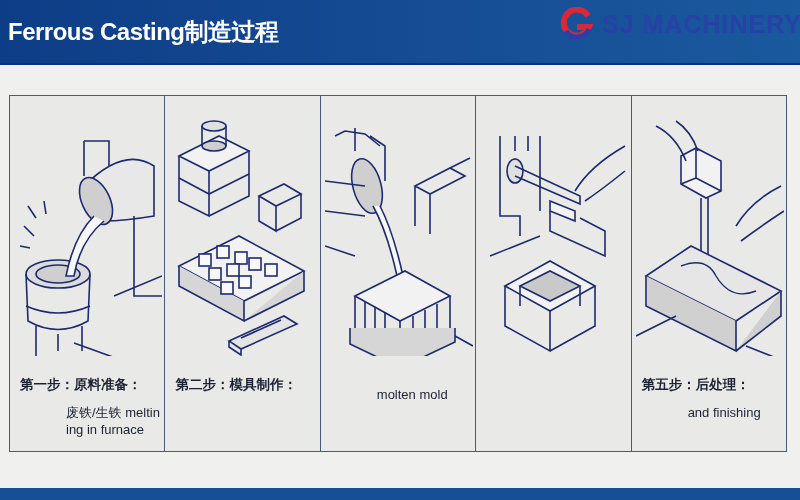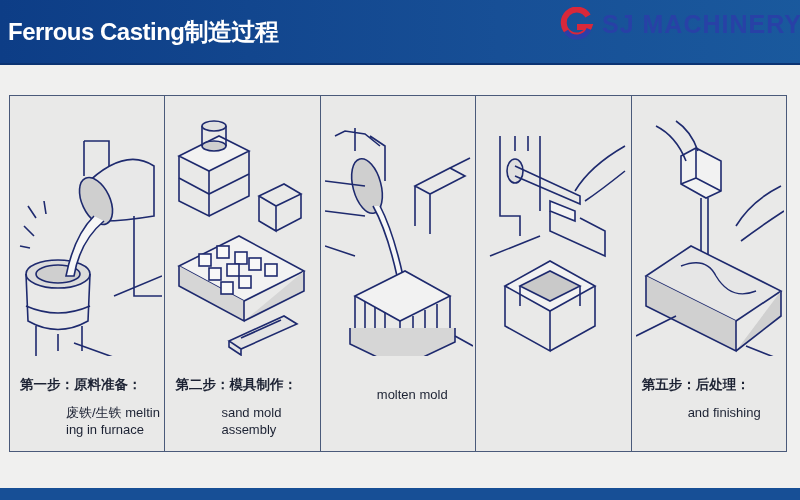--- a/index.html
+++ b/index.html
@@ -80,24 +80,20 @@
           <rect x="80" y="152" width="12" height="12"></rect>
         <rect x="96" y="158" width="12" height="12"></rect>
           <rect x="70" y="170" width="12" height="12"></rect>
           <rect x="52" y="176" width="12" height="12"></rect>
       </g>
       <path d="M60 235 L115 210 L128 218 L72 243 Z M60 235 L60 241 L72 249 L72 243" fill="#e4e4e4"></path>
       <path d="M72 232 L112 214"></path>
     </svg>
     <div class="caption">
       <div class="step-head"><span>第二步：</span><span>模具制作：</span></div>
-      <div class="step-desc">
-          <div>sand mold</div>
-          <div>assembly</div>
-        </div>
     </div>
   </div>
 
   <div class="panel">
     <svg class="illus" viewBox="0 0 148 250" fill="none" stroke="#1e2a6e" stroke-width="1.6">
       <path d="M10 30 L20 25 L40 28 L55 40 M30 22 L30 45 M45 30 L60 40 L60 75"></path>
       <ellipse cx="42" cy="80" rx="14" ry="28" transform="rotate(-15 42 80)" fill="#cfcfcf"></ellipse>
       <path d="M48 100 Q62 125 72 170 L78 170 Q68 125 55 100" fill="#f6f6f6"></path>
       <path d="M0 75 L40 80 M0 105 L40 110"></path>
       <path d="M90 80 L125 62 L140 70 L105 88 Z M90 80 L90 120 M105 88 L105 128 M125 62 L145 52"></path>

